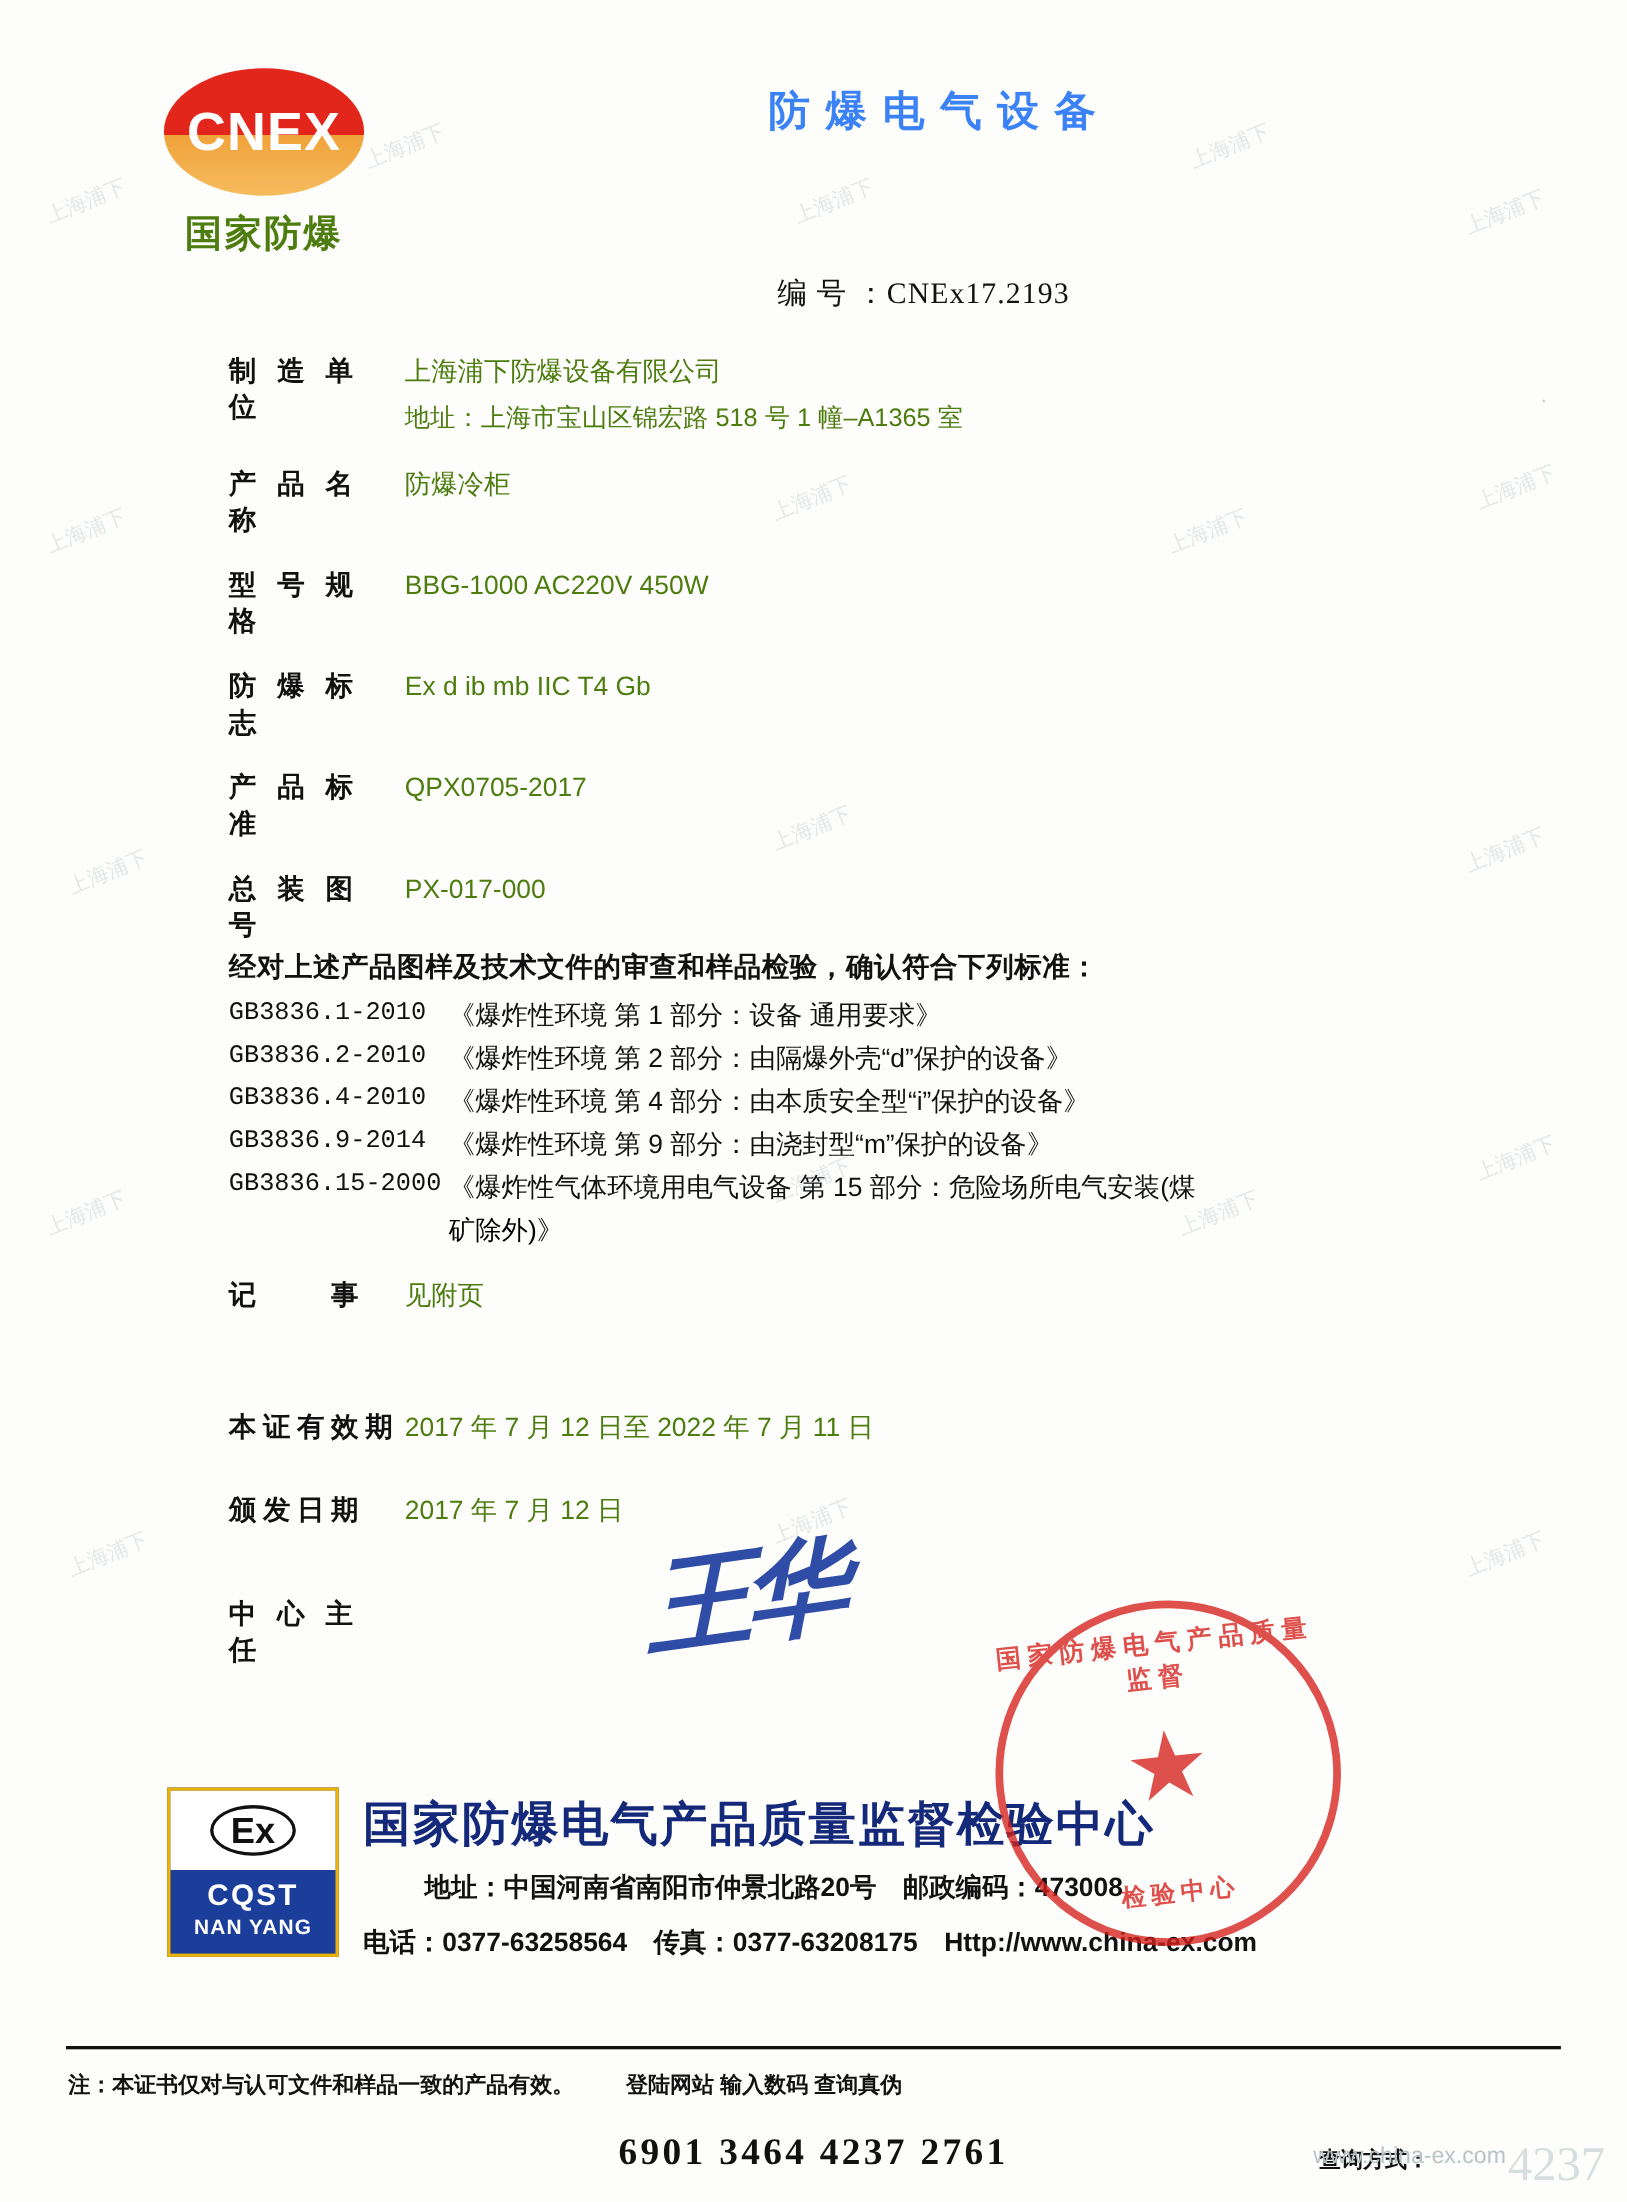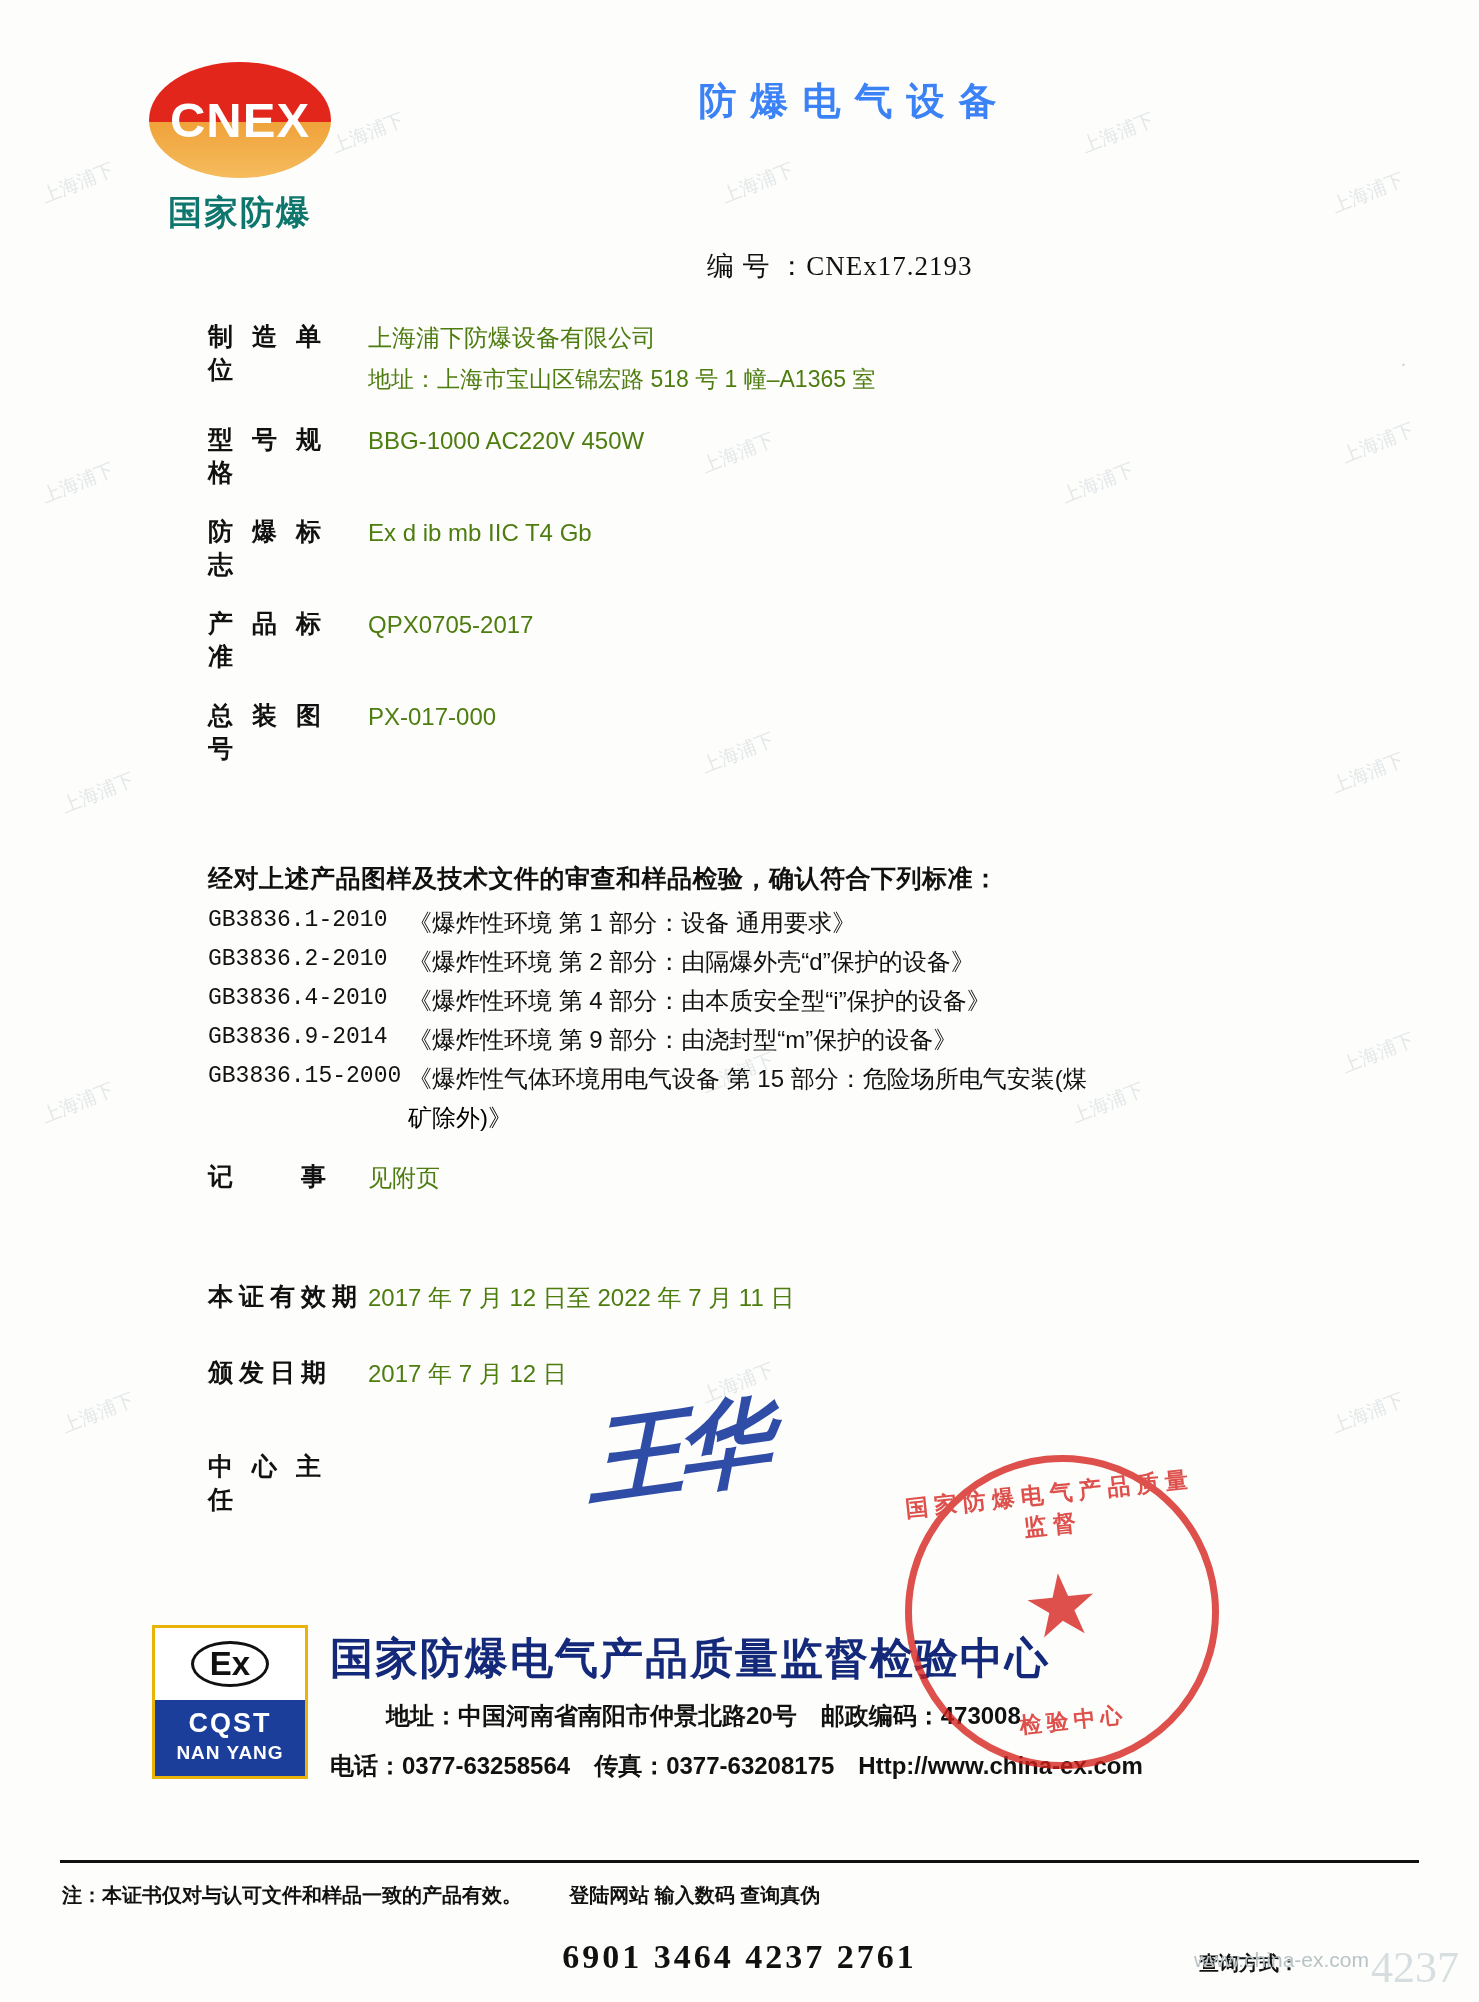--- a/index.html
+++ b/index.html
@@ -62,21 +62,21 @@
     font-family: "Liberation Sans", sans-serif;
     font-weight: bold;
     font-size: 49px;
     color: #ffffff;
     letter-spacing: 1px;
   }
   .logo-sub {
     margin-top: 12px;
     font-size: 34px;
     font-weight: bold;
-    color: #0f766e;
+    color: #4d7c0f;
     letter-spacing: 2px;
     font-family: Liberation Serif, serif;
   }
 
   .title-small {
     position: absolute;
     left: 0; right: 0;
     top: 76px;
     text-align: center;
     padding-left: 230px;
@@ -400,20 +400,24 @@
     <div class="fields">
 
       <div class="row tall">
         <div class="lbl">制 造 单 位</div>
         <div class="val">
           <div>上海浦下防爆设备有限公司</div>
           <div class="addr">地址：上海市宝山区锦宏路 518 号 1 幢–A1365 室</div>
         </div>
       </div>
 
+      <div class="row tall">
+        <div class="lbl">产 品 名 称</div>
+        <div class="val">防爆冷柜</div>
+      </div>
 
       <div class="row tall" style="margin-top:22px;">
         <div class="lbl">型 号 规 格</div>
         <div class="val mono">BBG-1000   AC220V   450W</div>
       </div>
 
       <div class="row tall" style="margin-top:22px;">
         <div class="lbl">防 爆 标 志</div>
         <div class="val mono">Ex d ib mb IIC T4 Gb</div>
       </div>

